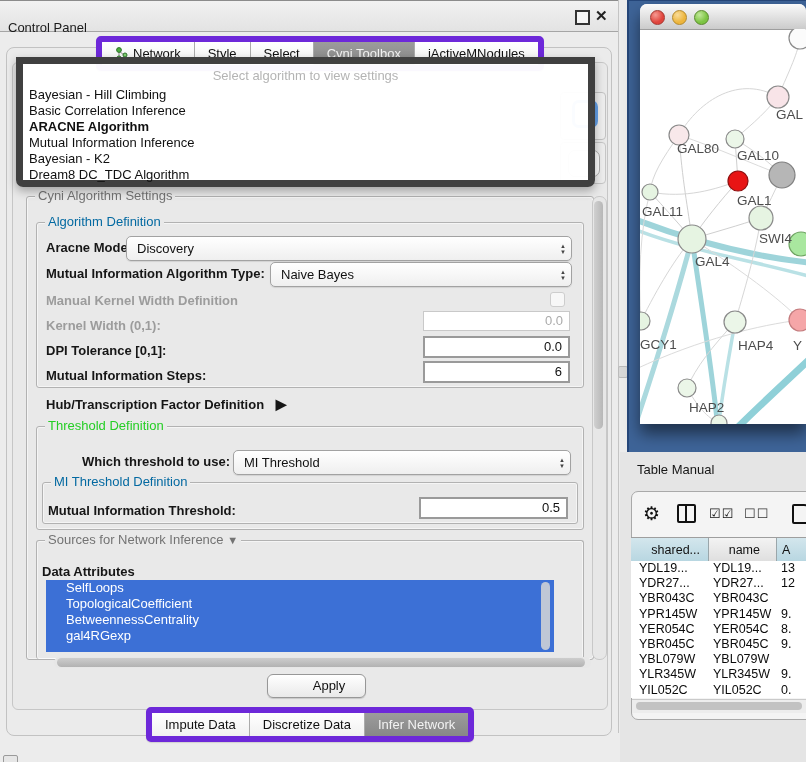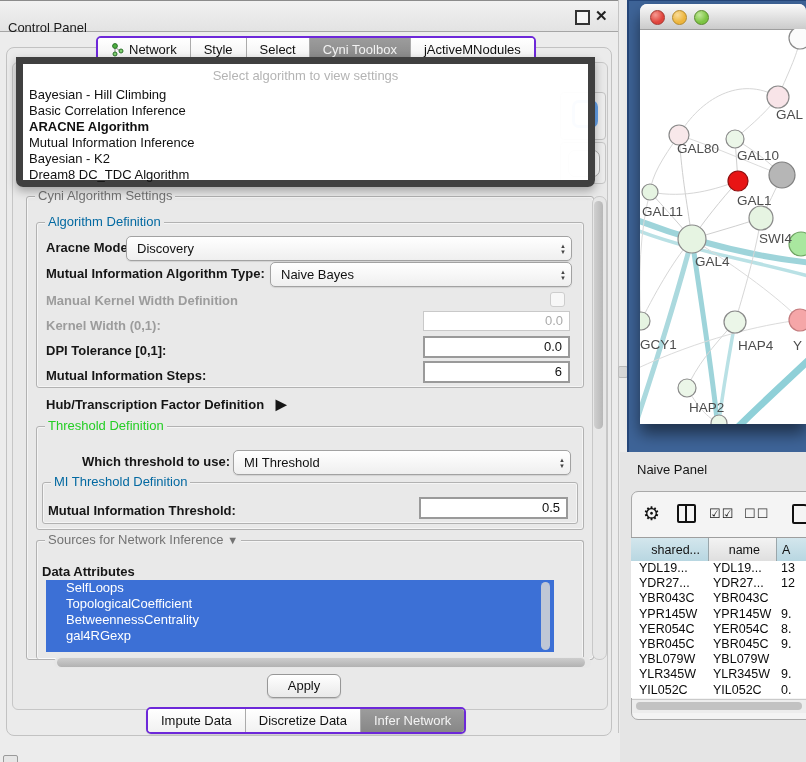--- a/index.html
+++ b/index.html
@@ -13,21 +13,21 @@
             border-top:1px solid #8B8B8B;border-bottom:1px solid #A5A5A5;}
   .title{left:8px;top:0;line-height:30px;font-size:13px;color:#1A1A1A;margin-top:12px;}
   .float-btn{left:575px;top:9px;width:11px;height:11px;border:2px solid #333;background:#F5F5F5;}
   .close-btn{left:595px;top:5px;font-size:15px;font-weight:bold;color:#222;line-height:20px;cursor:default;}
 
   .outer-frame{left:6px;top:47px;width:604px;height:687px;border:1px solid #C2C2C2;border-radius:8px;
                background:#EBEBEB;}
   .inner-frame{left:12px;top:62px;width:594px;height:646px;border:1px solid #C6C6C6;border-radius:6px;background:#E9E9E9;}
 
   
-  .seg{display:flex;height:23px;border:2px solid #6d28d9;border-radius:5px;overflow:hidden;
+  .seg{display:flex;height:23px;border:6px solid #6d28d9;border-radius:5px;overflow:hidden;
        background:#FDFDFD;box-shadow:0 1px 1px rgba(0,0,0,.12);}
   .seg .tab{display:flex;align-items:center;justify-content:center;padding:0 13px;
             border-right:1px solid #ABABAB;background:linear-gradient(#FFFFFF,#F1F1F1);
             font-size:13px;color:#111;white-space:nowrap;cursor:default;}
   .seg .tab:last-child{border-right:none;}
   .seg .tab.sel{background:linear-gradient(#9C9C9C,#878787);color:#F3F3F3;}
   .top-tabs{left:96px;top:36px;}
   .bottom-tabs{left:146px;top:707px;}
   .net-ico{margin-right:5px;}
 
@@ -68,21 +68,21 @@
   .attr-item{height:16px;line-height:16px;color:#FFF;font-size:13px;padding-left:20px;white-space:nowrap;}
   .attr-scroll{position:absolute;right:4px;top:2px;width:9px;height:68px;background:#D6D6D6;border-radius:5px;opacity:.85;}
 
   .vscroll{left:592px;top:196px;width:13px;height:462px;background:#E7E7E7;border:1px solid #C8C8C8;border-radius:7px;}
   .vthumb{position:absolute;left:1px;top:4px;width:9px;height:228px;background:linear-gradient(90deg,#D0D0D0,#B7B7B7);border-radius:5px;}
   .hscroll{left:54px;top:657px;width:537px;height:11px;background:#E7E7E7;border-radius:6px;}
   .hthumb{position:absolute;left:3px;top:1px;width:528px;height:9px;background:linear-gradient(#CDCDCD,#B2B2B2);border-radius:5px;}
 
   .apply{left:267px;top:674px;width:72px;height:22px;border:1px solid #979797;border-radius:6px;
          background:linear-gradient(#FFFFFF,#E9E9E9);text-align:center;line-height:22px;font-size:13px;color:#111;
-         box-shadow:0 1px 1px rgba(0,0,0,.15);}
+         box-shadow:0 1px 1px rgba(0,0,0,.15);padding-left:25px;}
 
   
   .splitter{left:618px;top:366px;width:8px;height:10px;background:#D8D8D8;border:1px solid #BBB;border-radius:2px;}
   .blue-panel{left:627px;top:0;width:179px;height:452px;background:#3E6498;border-left:2px solid #26477A;border-top:1px solid #26477A;}
   .netwin{left:640px;top:4px;width:166px;height:420px;background:#FFF;border-radius:7px 7px 0 0;
           box-shadow:0 10px 16px rgba(0,0,0,.5);}
   .netbar{left:0;top:0;width:166px;height:25px;background:linear-gradient(#FAFAFA,#CBCBCB);
           border-bottom:1px solid #9E9E9E;border-radius:7px 7px 0 0;}
   .light{width:13px;height:13px;border-radius:50%;top:6px;}
   .l-red{left:10px;background:radial-gradient(circle at 35% 30%,#F59A92,#E0443C 60%);border:1px solid #A33730;}
@@ -326,21 +326,21 @@
         <text x="55" y="237" class="nlabel">GAL4</text>
         <text x="119" y="214" class="nlabel">SWI4</text>
         <text x="0" y="320" class="nlabel">GCY1</text>
         <text x="98" y="321" class="nlabel">HAP4</text>
         <text x="153" y="321" class="nlabel">Y</text>
         <text x="49" y="383" class="nlabel">HAP2</text>
       </svg>
   </div>
 
   <div class="abs tp-strip">
-    <div class="abs tp-title">Naive Panel</div>
+    <div class="abs tp-title">Table Manual</div>
   </div>
   <div class="abs tp-area"></div>
   <div class="abs tbl">
     <div class="abs tbar-ico ico-gear">⚙</div>
     <div class="abs tbar-ico ico-cols"></div>
     <div class="abs tbar-ico ico-checks"><span>☑</span><span>☑</span></div>
     <div class="abs tbar-ico ico-boxes"><span>☐</span><span>☐</span></div>
     <div class="abs tbar-ico ico-doc"></div>
   </div>
   <div class="abs thead">

